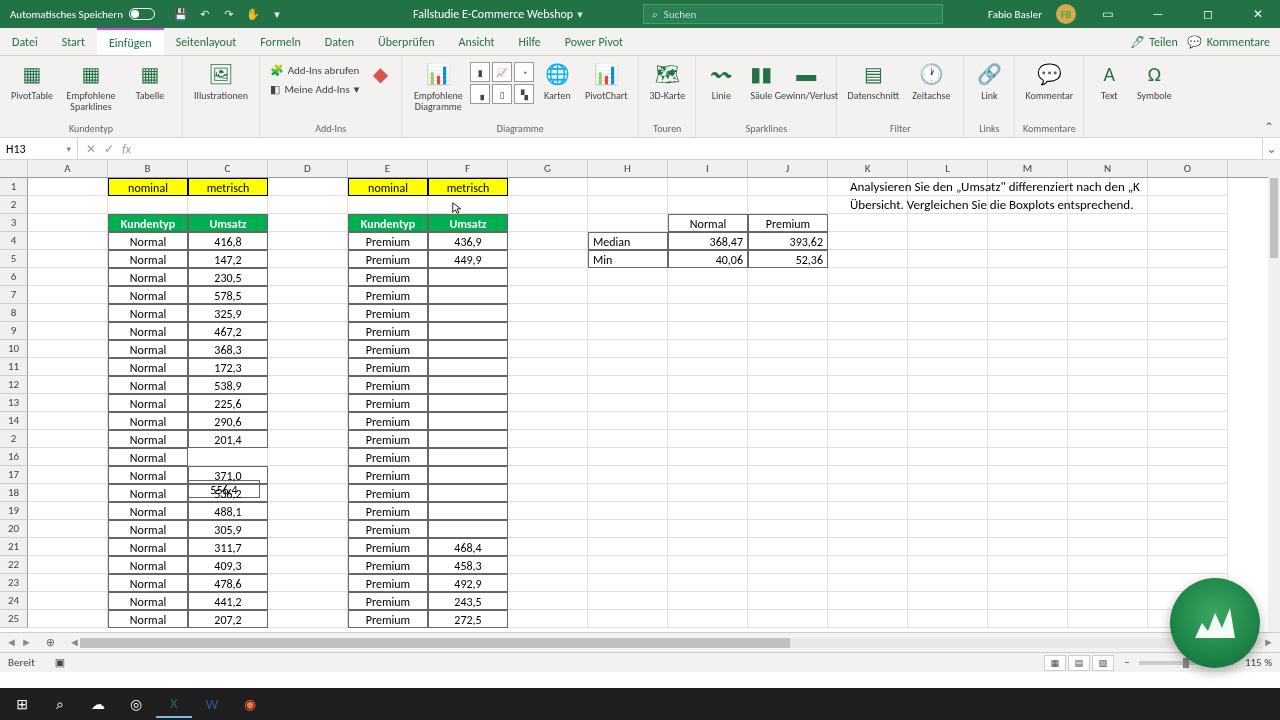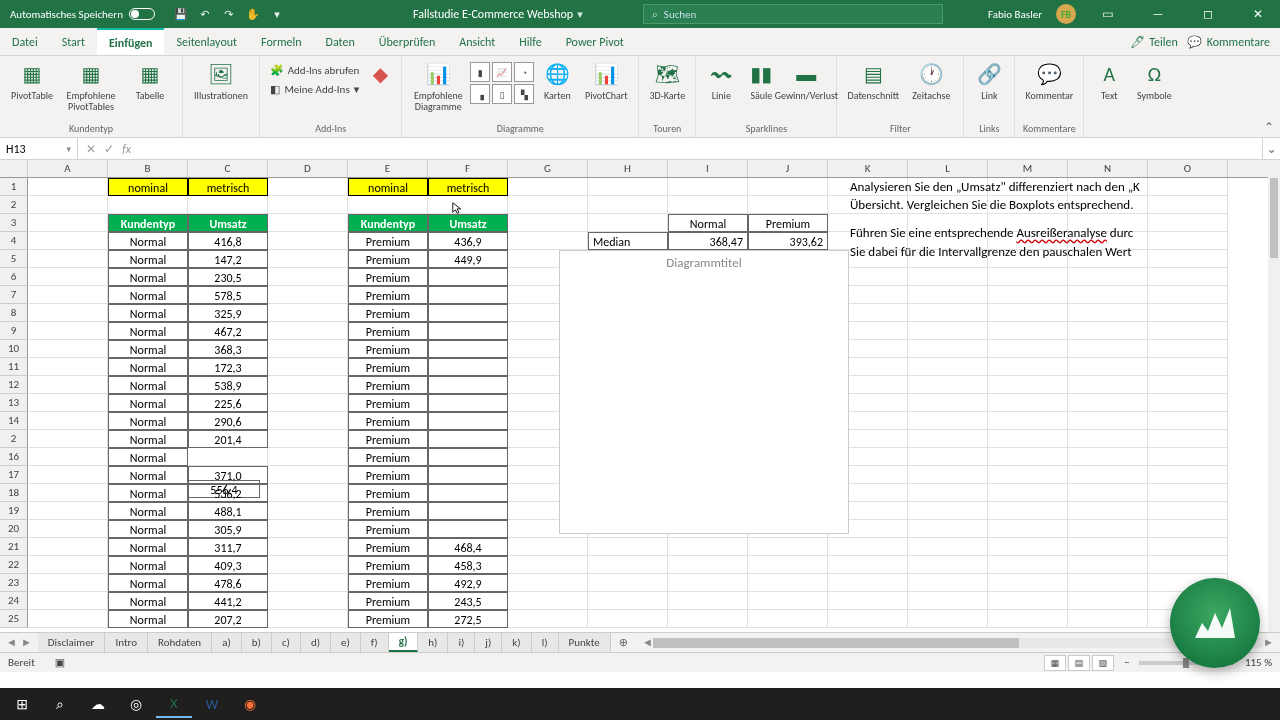--- a/index.html
+++ b/index.html
@@ -14,21 +14,21 @@
 .qat-icon { width: 16px; height: 16px; display: flex; align-items: center; justify-content: center; opacity: 0.9; }
 .doc-title { flex: 0 0 auto; margin-left: 120px; font-size: 12px; }
 .search-box { margin-left: 60px; width: 300px; height: 20px; background: #2a8050; border: 1px solid #4a9a6a; display: flex; align-items: center; padding: 0 8px; gap: 6px; font-size: 11px; color: #cde; }
 .titlebar-right { margin-left: auto; display: flex; align-items: center; gap: 14px; padding-right: 4px; }
 .user-badge { width: 20px; height: 20px; border-radius: 50%; background: #d6a850; color: #4a3; display: flex; align-items: center; justify-content: center; font-size: 10px; font-weight: bold; }
 .win-btn { width: 36px; height: 28px; display: flex; align-items: center; justify-content: center; font-size: 12px; }
 
 
 .ribbon-tabs { height: 28px; background: #f3f2f1; display: flex; align-items: stretch; border-bottom: 1px solid #d4d4d4; font-size: 12px; }
 .tab { padding: 0 12px; display: flex; align-items: center; color: #217346; }
-.tab.active { background: #fff; border-top: 2px solid #14b8a6; font-weight: 700; }
+.tab.active { background: #fff; border-top: 2px solid #d946ef; font-weight: 400; }
 .ribbon-tabs-right { margin-left: auto; display: flex; align-items: center; gap: 10px; padding-right: 10px; }
 .share-btn { color: #217346; font-size: 12px; display: flex; align-items: center; gap: 4px; }
 
 
 .ribbon { height: 82px; background: #f3f2f1; border-bottom: 1px solid #d4d4d4; display: flex; align-items: stretch; font-size: 11px; color: #444; }
 .group { border-right: 1px solid #e0e0e0; display: flex; flex-direction: column; padding: 2px 6px 0 6px; }
 .group-items { display: flex; gap: 2px; flex: 1; align-items: flex-start; }
 .big-btn { width: 52px; display: flex; flex-direction: column; align-items: center; gap: 4px; padding-top: 4px; text-align: center; line-height: 1.1; font-size: 10px; }
 .big-btn .ico { width: 28px; height: 24px; display: flex; align-items: center; justify-content: center; font-size: 20px; color: #217346; }
 .small-btns { display: flex; flex-direction: column; gap: 2px; padding-top: 4px; }
@@ -151,21 +151,21 @@
 
 <div class="ribbon">
   <div class="group">
     <div class="group-items">
       <div class="big-btn">
           <span class="ico">▦</span>
           <span>PivotTable</span>
         </div>
       <div class="big-btn" style="width:62px">
           <span class="ico">▦</span>
-          <span>Empfohlene PivotTables</span>
+          <span>Empfohlene Sparklines</span>
         </div>
       <div class="big-btn">
           <span class="ico">▦</span>
           <span>Tabelle</span>
         </div>
     </div>
     <div class="group-label">Kundentyp</div>
   </div>
   <div class="group">
     <div class="group-items">
@@ -827,55 +827,33 @@
       <div class="cell bordered center" style="left: 400px; top: 396px; width: 80px;">492,9</div>
       <div class="cell bordered center" style="left: 320px; top: 414px; width: 80px;">Premium</div>
       <div class="cell bordered center" style="left: 400px; top: 414px; width: 80px;">243,5</div>
       <div class="cell bordered center" style="left: 320px; top: 432px; width: 80px;">Premium</div>
       <div class="cell bordered center" style="left: 400px; top: 432px; width: 80px;">272,5</div>
     </div>
   <div class="vscroll">
       <div class="vscroll-thumb"></div>
     </div>
 
-  <div class="chart-area">
-    <div class="chart-title">Diagrammtitel</div>
-  </div>
   <svg class="cursor-arrow" viewBox="0 0 16 16">
       <path d="M2 2 L2 13 L5 10 L7 14 L9 13 L7 9 L11 9 Z" fill="#fff" stroke="#000"></path>
     </svg>
 
   <div class="text-block">
     <p><span>Analysieren Sie den „Umsatz" differenziert nach den „K</span><br><span>Übersicht. Vergleichen Sie die Boxplots entsprechend.</span></p>
-    <p><span>Führen Sie eine entsprechende </span><span class="underline">Ausreißeranalyse</span><span> durc</span><br><span>Sie dabei für die Intervallgrenze den pauschalen Wert</span></p>
   </div>
 </div>
 
 <div class="sheet-bar">
   <div class="sheet-nav">
       <span>◄</span>
       <span>►</span>
-    </div>
-  <div class="sheet-tabs" id="sheet-tabs">
-      <div class="sheet-tab">Disclaimer</div>
-      <div class="sheet-tab">Intro</div>
-      <div class="sheet-tab">Rohdaten</div>
-      <div class="sheet-tab">a)</div>
-      <div class="sheet-tab">b)</div>
-      <div class="sheet-tab">c)</div>
-      <div class="sheet-tab">d)</div>
-      <div class="sheet-tab">e)</div>
-      <div class="sheet-tab">f)</div>
-      <div class="sheet-tab active">g)</div>
-      <div class="sheet-tab">h)</div>
-      <div class="sheet-tab">i)</div>
-      <div class="sheet-tab">j)</div>
-      <div class="sheet-tab">k)</div>
-      <div class="sheet-tab">l)</div>
-      <div class="sheet-tab">Punkte</div>
     </div>
   <div class="add-sheet">⊕</div>
   <div class="hscroll-area">
     <span style="color:#888">◄</span>
     <div class="hscroll-track">
         <div class="hscroll-thumb"></div>
       </div>
     <span style="color:#888">►</span>
   </div>
 </div>

